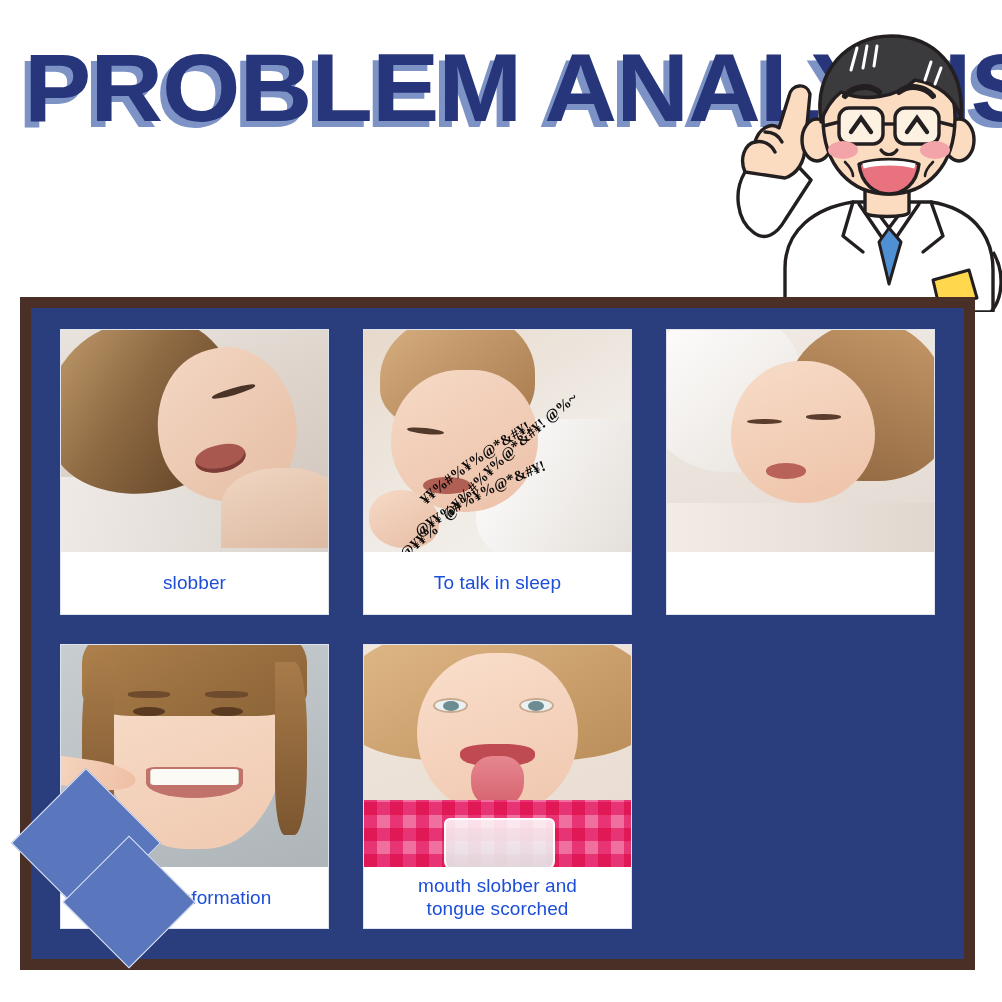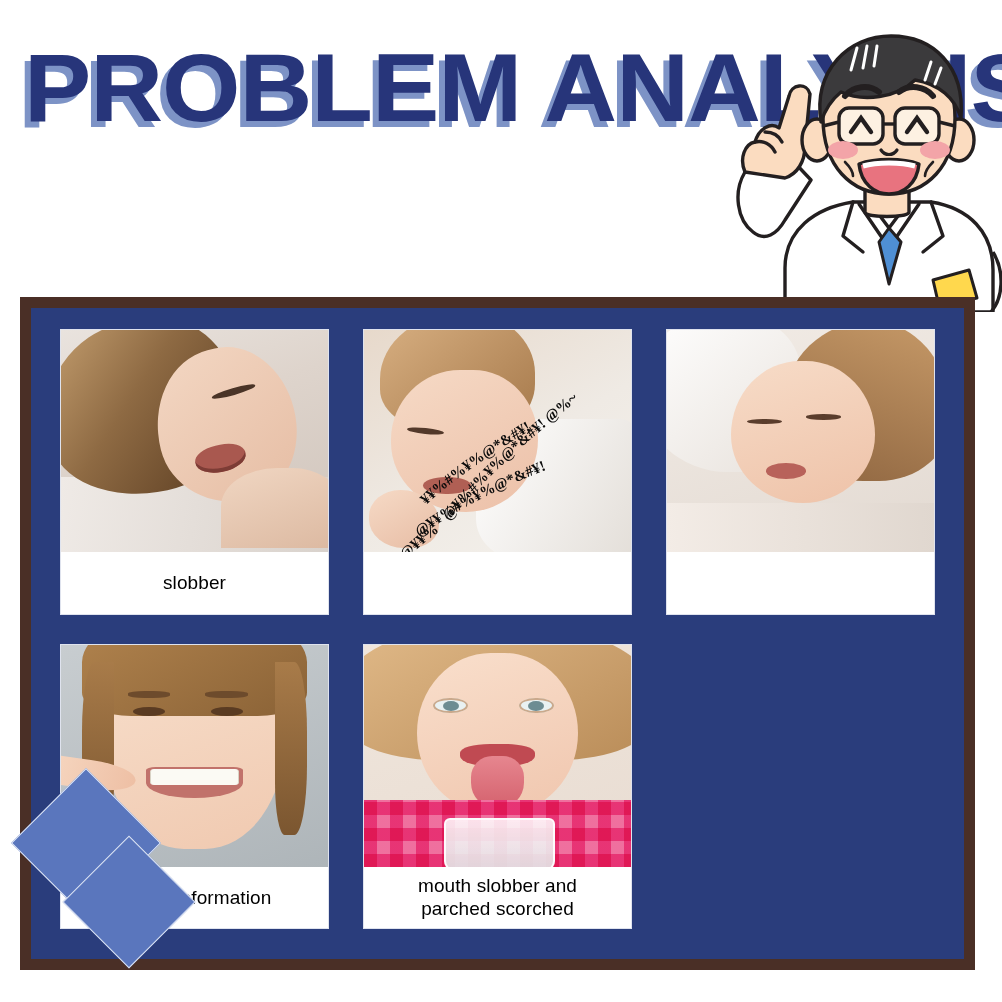--- a/index.html
+++ b/index.html
@@ -85,21 +85,21 @@
     position:relative;
     overflow:hidden;
     background:#cfc7c0;
   }
   .card-caption{
     flex:1 1 auto;
     display:flex;
     align-items:center;
     justify-content:center;
     text-align:center;
-    color:#000000;
+    color:#1d4ed8;
     font-size:19px;
     line-height:23px;
     padding:2px 6px;
     font-family:"Liberation Sans Narrow","Liberation Sans",sans-serif;
     letter-spacing:.1px;
   }
 
   
   .ph{position:absolute;inset:0;}
 
@@ -367,20 +367,21 @@
               <path id="arc2" d="M58 176 Q118 120 236 60"></path>
               <path id="arc3" d="M48 210 Q112 158 238 118"></path>
               <path id="arc4" d="M40 228 Q62 206 92 188"></path>
             </defs>
             <text font-size="15"><textPath href="#arc1" startOffset="4%">@¥%#%¥%@*&amp;#¥! @%~</textPath></text>
             <text font-size="15"><textPath href="#arc2" startOffset="2%">¥¥%#%¥%@*&amp;#¥!</textPath></text>
             <text font-size="15"><textPath href="#arc3" startOffset="4%">@¥¥%#%¥%@*&amp;#¥!</textPath></text>
             <text font-size="15"><textPath href="#arc4" startOffset="2%">@¥¥%</textPath></text>
           </svg>
         </div>
+        <div class="card-caption">To talk in sleep</div>
       </div>
 
       <div class="card">
         <div class="card-photo">
           <div class="ph p3">
             <div class="pillow"></div>
             <div class="hair"></div>
             <div class="face"></div>
             <div class="eye a"></div>
             <div class="eye b"></div>
@@ -421,21 +422,21 @@
               <div class="pupil b"></div>
             <div class="mouth"></div>
             <div class="tongue"></div>
             <div class="shirt"></div>
             <div class="glass"></div>
           </div>
         </div>
         <div class="card-caption">
           <span>
             <span>mouth slobber and</span><br>
-            <span>parched scorched</span>
+            <span>tongue scorched</span>
           </span>
         </div>
       </div>
 
 
     </div>
   </div>
 </div>
 
 <div class="diamond" id="diamond-1"></div>

